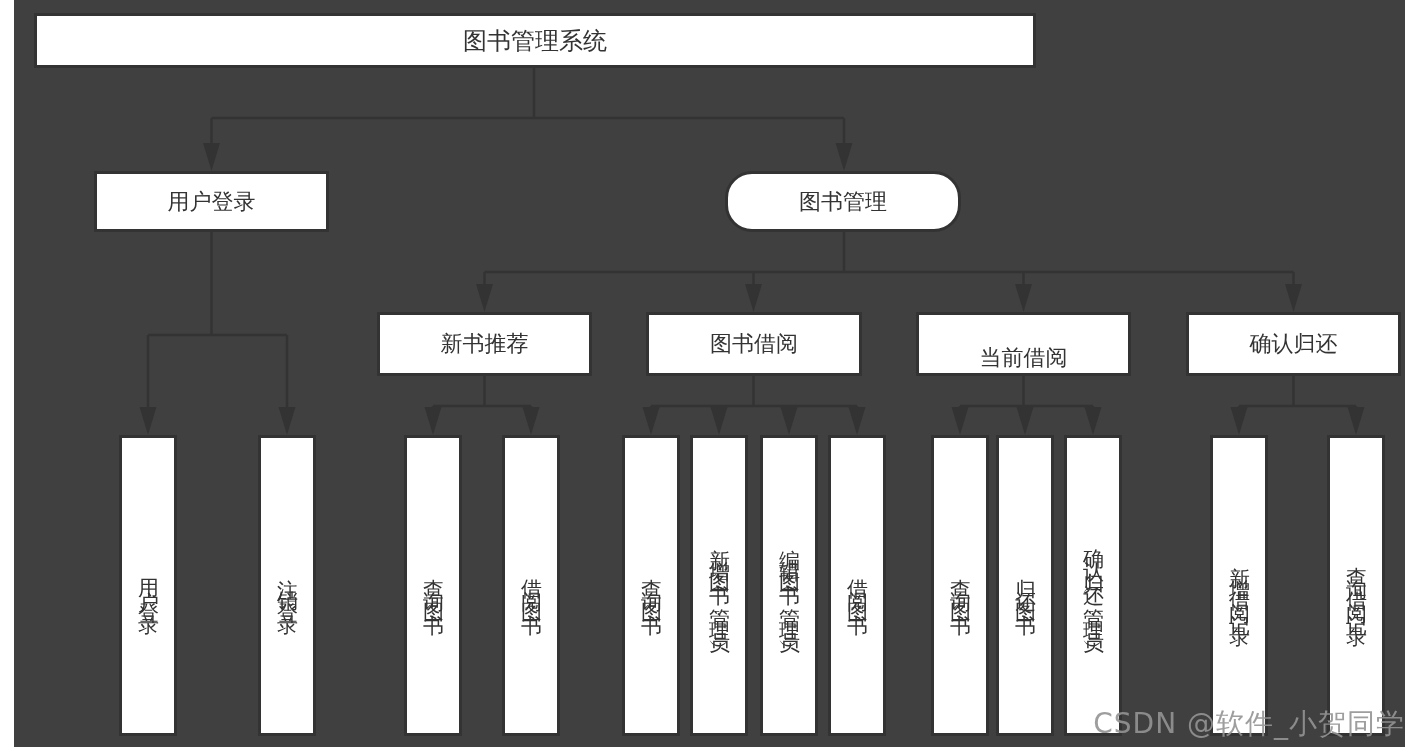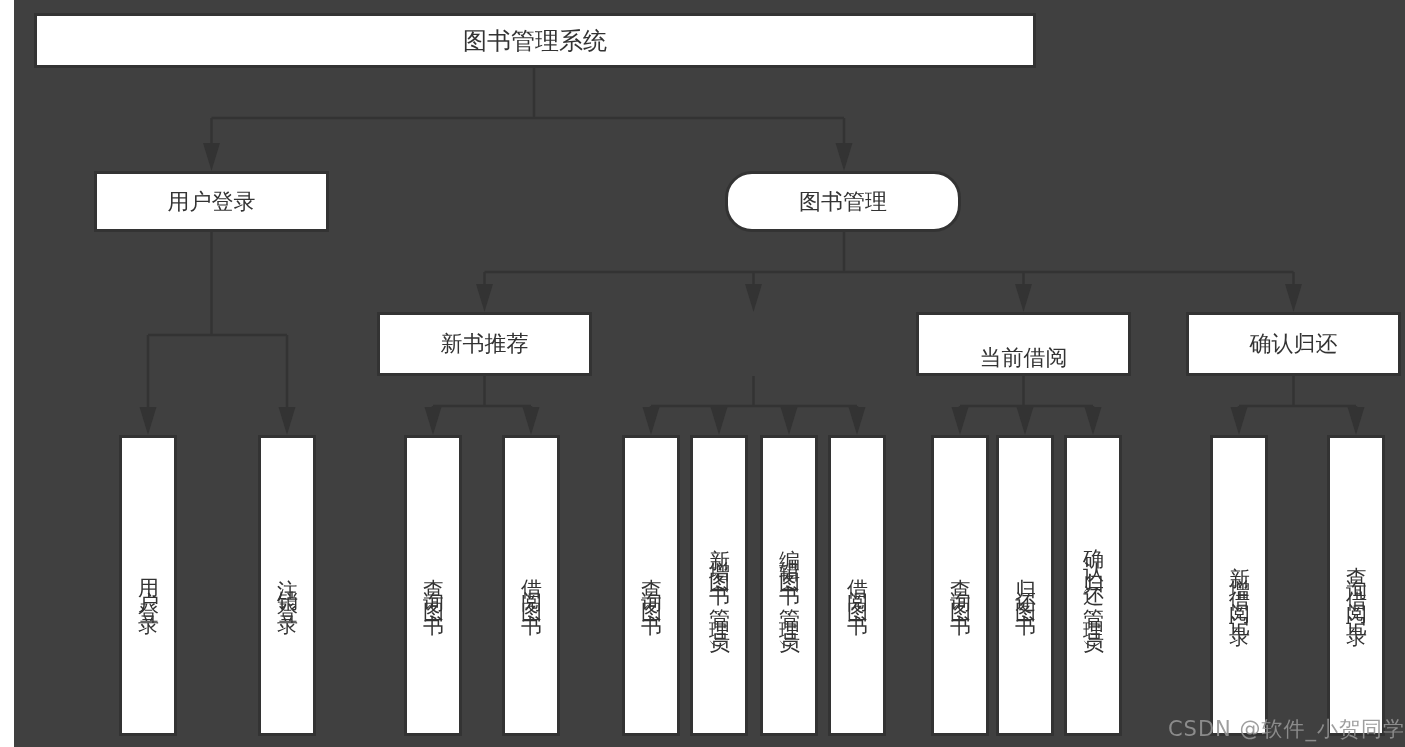--- a/index.html
+++ b/index.html
@@ -40,21 +40,21 @@
     font-size: 21px;
     letter-spacing: 12px;
     color: #333333;
     line-height: 1;
     white-space: nowrap;
   }
   .watermark {
     position: absolute;
     right: 14px;
     bottom: 4px;
-    font-size: 21px;
+    font-size: 28px;
     color: rgba(148, 148, 148, 0.9);
     z-index: 5;
     letter-spacing: 1px;
     text-align: right;
   }
 </style>
 </head>
 <body>
 
 <div class="canvas">
@@ -124,20 +124,23 @@
   <div class="node node-l2" style="left:80px; width:235px;">
     <span>用户登录</span>
   </div>
   <div class="node node-l2" style="left:711px; width:236px;border-radius:27px;">
     <span>图书管理</span>
   </div>
 
   <div class="node node-l3" style="left:363px; width:215px;">
     <span>新书推荐</span>
   </div>
+  <div class="node node-l3" style="left:632px; width:216px;">
+    <span>图书借阅</span>
+  </div>
   <div class="node node-l3" style="left:902px; width:215px;align-items:flex-end;">
     <span>当前借阅</span>
   </div>
   <div class="node node-l3" style="left:1172px; width:215px;">
     <span>确认归还</span>
   </div>
 
   <div class="node leaf" style="left:105px;">
     <span class="vtext">用户登录</span>
   </div>

